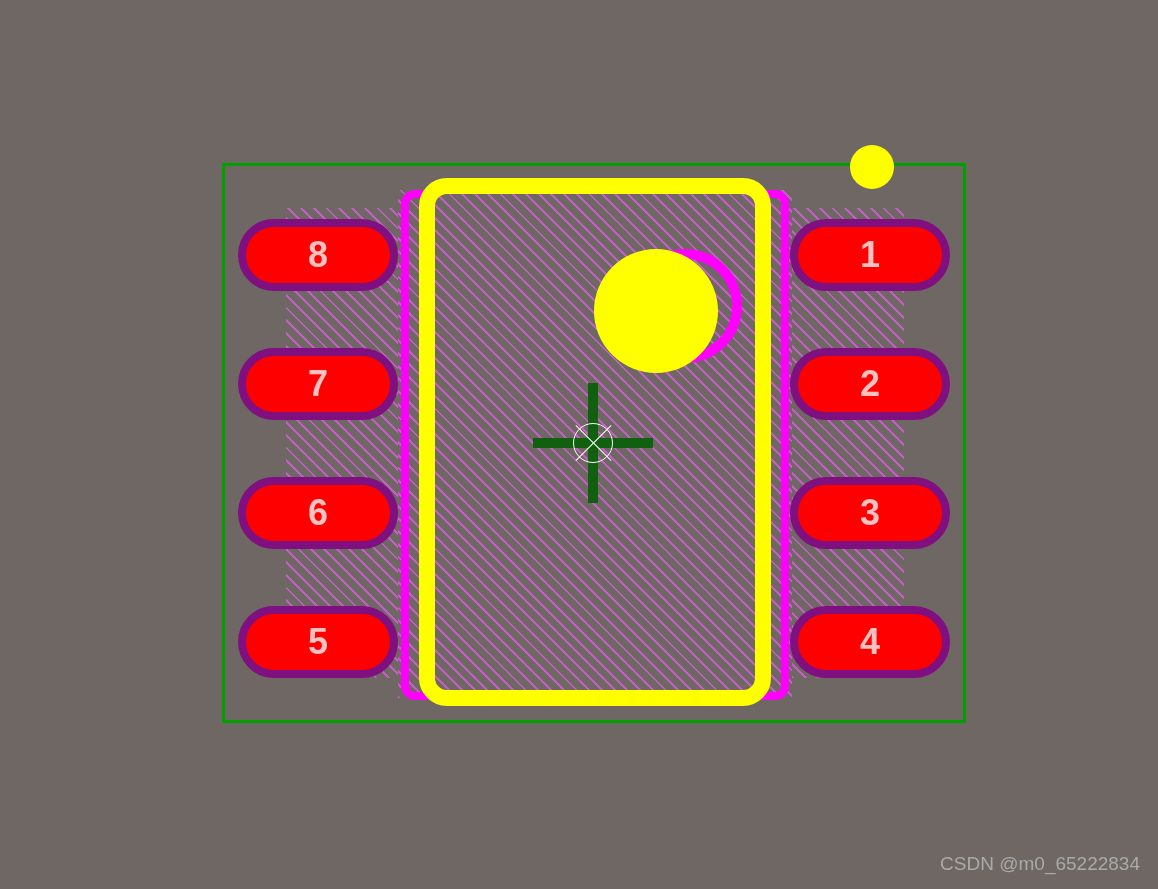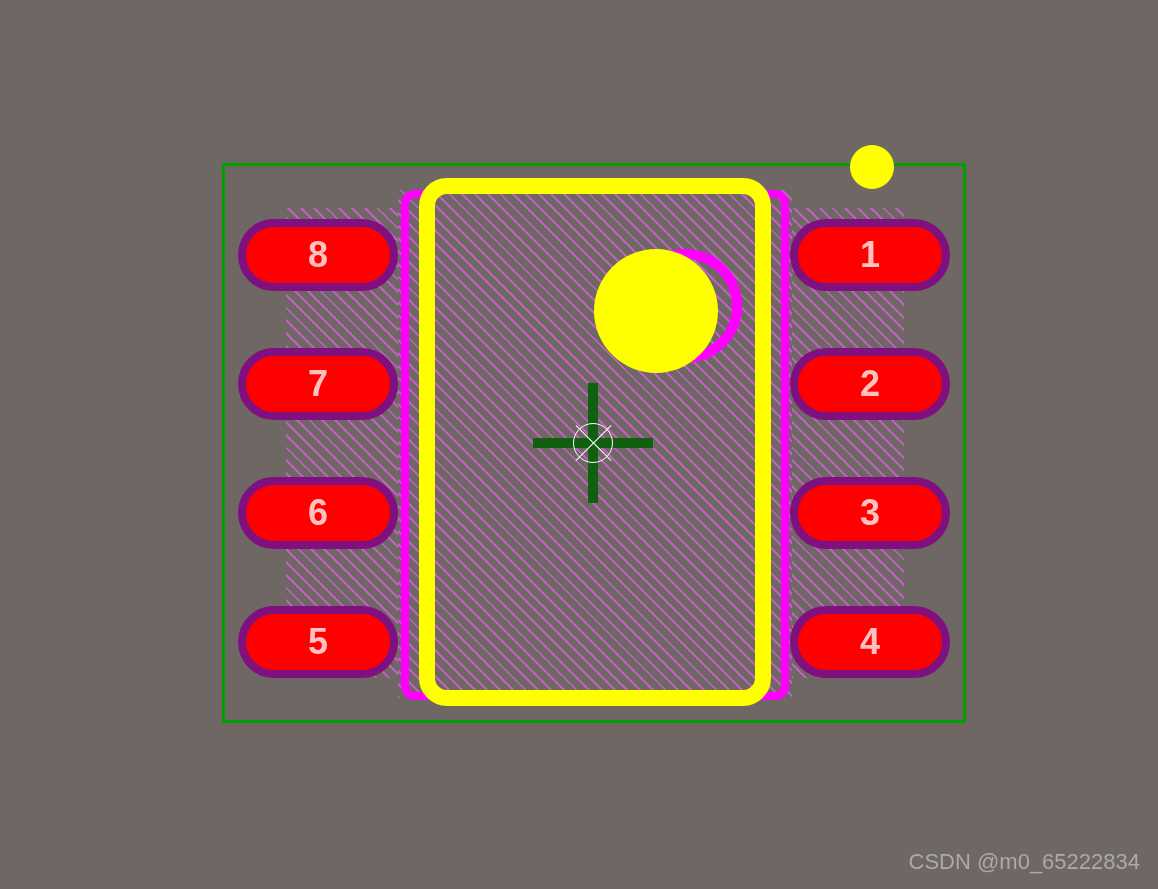--- a/index.html
+++ b/index.html
@@ -90,21 +90,21 @@
     width: 1px;
     height: 50px;
     background: #ffffff;
     transform-origin: center;
   }
   .watermark {
     position: absolute;
     right: 18px;
     bottom: 14px;
     color: #aaaaaa;
-    font-size: 22px;
+    font-size: 19px;
     font-family: sans-serif;
   }
 </style>
 </head>
 <body>
 
 <div class="canvas">
 
   <div class="courtyard" style="left:222px; top:163px; width:744px; height:560px;"></div>
 

